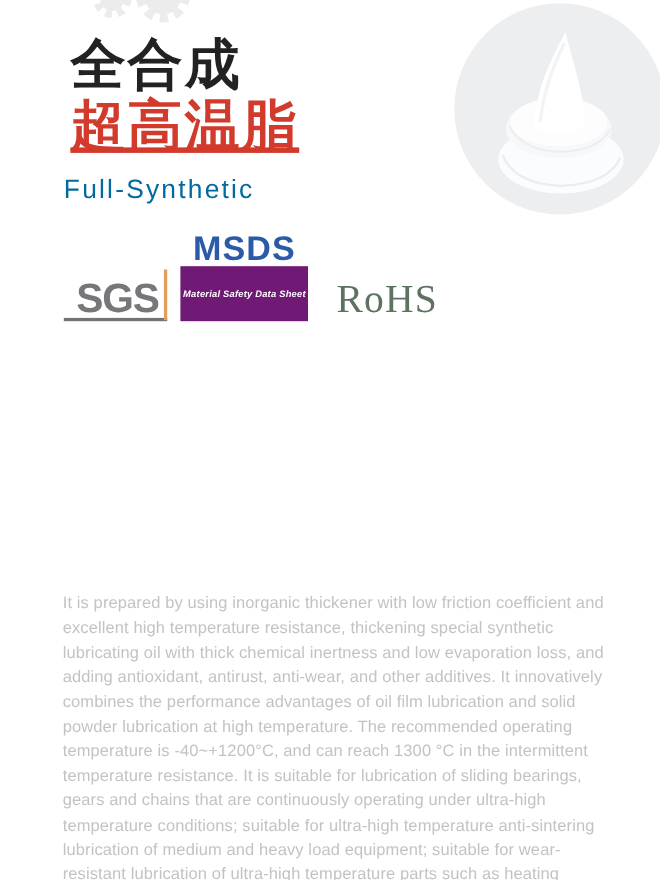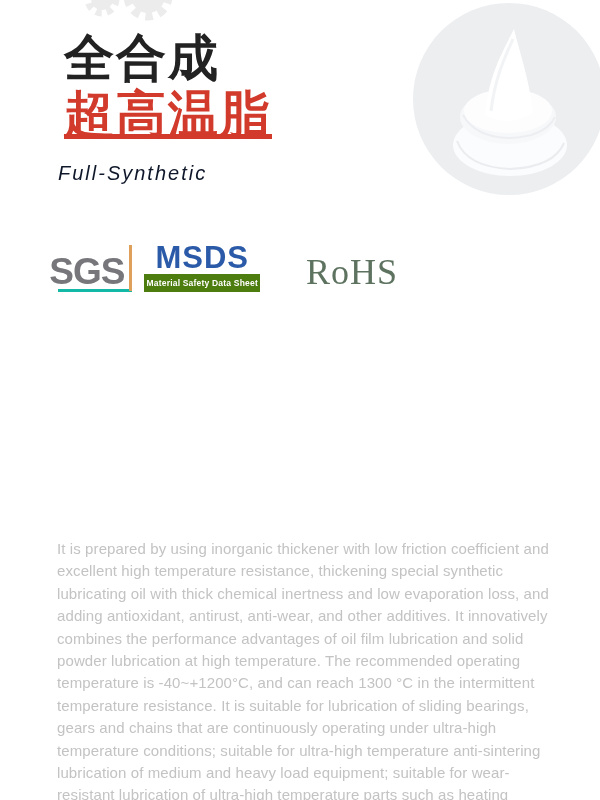--- a/index.html
+++ b/index.html
@@ -22,49 +22,49 @@
   }
 
   
   .title-block{position:absolute;left:64px;top:30px;line-height:56px;}
   .title-cn{display:block;font-size:50px;font-weight:900;letter-spacing:2px;}
   .title-cn.black{color:#222222;}
   .title-cn.red{color:#d23a2c;text-decoration:underline;}
 
   .subtitle-block{position:absolute;left:58px;top:158px;}
   .subtitle-en{
-    display:block;font-size:20px;font-style:italic;color:#0f172a;
+    display:block;font-size:24px;color:#0369a1;
     letter-spacing:2px;line-height:30px;font-weight:500;
   }
 
   
   .cert-row{
     position:absolute;left:58px;top:238px;width:340px;height:54px;
     display:flex;align-items:flex-end;
   }
-  .sgs-logo{position:relative;width:108px;height:48px;border-bottom:3px solid #14b8a6;}
+  .sgs-logo{position:relative;width:108px;height:48px;border-bottom:3px solid #737373;}
   .sgs-text{
     position:absolute;right:8px;bottom:-4px;
     font-size:37px;font-weight:bold;color:#76767b;letter-spacing:-1px;
   }
   .sgs-vline{position:absolute;right:0;bottom:-2px;width:3px;height:46px;background:#dfa05c;}
 
   .msds-logo{margin-left:12px;width:122px;text-align:center;}
   .msds-text{
     display:block;font-size:31px;font-weight:900;color:#2b5ba8;
     letter-spacing:1px;line-height:30px;
   }
   .msds-sub{
-    display:block;background:#4d7c0f;color:#ffffff;
+    display:block;background:#701a75;color:#ffffff;
     font-size:8.5px;font-weight:bold;letter-spacing:0.2px;
-    padding:4px 2px;margin-top:1px;white-space:nowrap;
+    padding:20px 2px;margin-top:1px;white-space:nowrap;font-style:italic;
   }
 
   .rohs-logo{
-    margin-left:46px;
+    margin-left:26px;
     font-family:"Liberation Serif", serif;
     font-size:36px;color:#5d7360;letter-spacing:1px;line-height:40px;
   }
 
   
   .desc-cn{
     position:absolute;left:57px;top:298px;width:489px;margin:0;
     font-size:20px;line-height:29px;color:#3d3d3d;font-weight:600;
     text-align:justify;letter-spacing:0.5px;
   }

